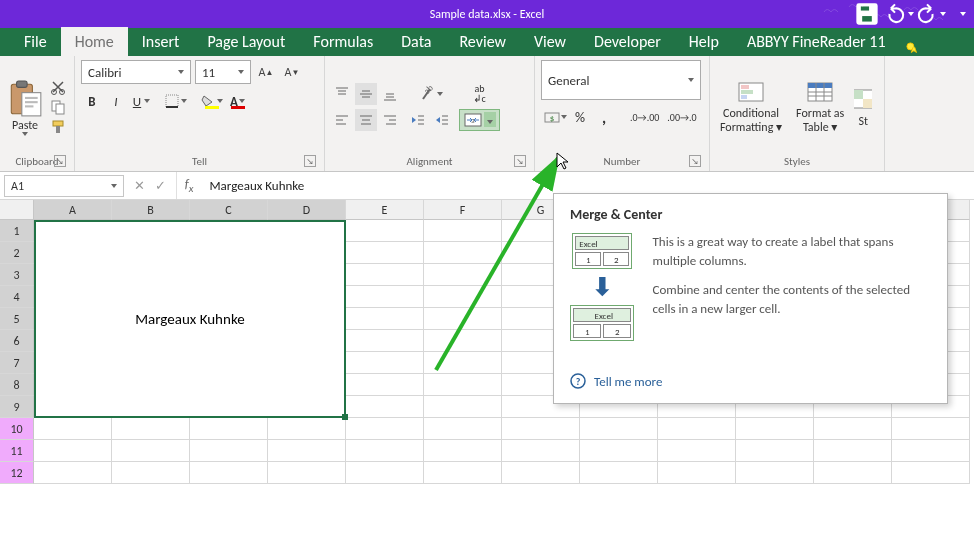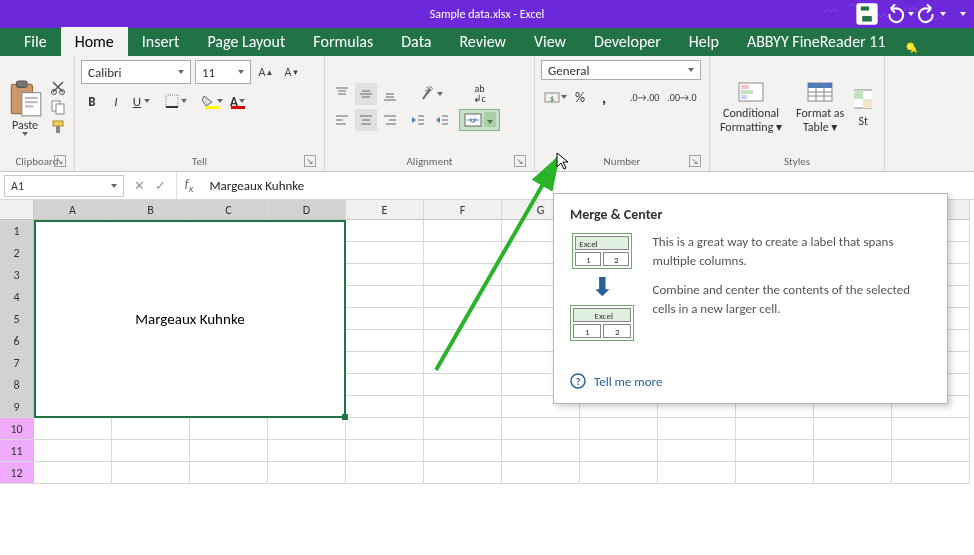--- a/index.html
+++ b/index.html
@@ -9,21 +9,21 @@
 .titlebar { height: 28px; background: #6d28d9; color: #fff; display: flex; align-items: center; font-size: 12px; justify-content: flex-end; }
 .titlebar .qat { display: flex; align-items: center; padding-left: 8px; gap: 10px; }
 .titlebar .qat .qi { width: 22px; height: 22px; display: flex; align-items: center; justify-content: center; color: #fff; }
 .titlebar .title { position: absolute; left: 0; right: 0; text-align: center; pointer-events: none; font-size: 12px; }
 .titlebar .birds { position: absolute; right: 20px; top: 2px; opacity: .25; }
 .titlebar .birds svg { fill: #fff; }
 
 
 .tabs { height: 28px; background: #217346; display: flex; align-items: flex-end; padding-left: 10px; }
 .tabs .tab { padding: 5px 14px; color: #fff; font-size: 16px; cursor: pointer; }
-.tabs .tab.active { background: #f3f2f1; color: #000000; }
+.tabs .tab.active { background: #f3f2f1; color: #737373; }
 .tabs .tell { margin-left: 6px; display: flex; align-items: center; }
 .tabs .tell svg { width: 14px; height: 14px; fill: #fff; margin-right: 4px; }
 
 
 .ribbon { height: 116px; background: #f3f2f1; border-bottom: 1px solid #c6c6c6; display: flex; }
 .group { border-right: 1px solid #d7d7d7; padding: 4px 6px 0 6px; display: flex; flex-direction: column; justify-content: space-between; height: 100%; }
 .group-label { text-align: center; font-size: 11px; color: #666; padding: 2px 0 3px 0; position: relative; }
 .group-label .dlaunch { position: absolute; right: 2px; top: 2px; width: 12px; height: 12px; border: 1px solid #a0a0a0; font-size: 8px; line-height: 10px; color: #666;}
 .grow { flex: 1; display: flex; align-items: center; }
 
@@ -43,21 +43,21 @@
 .rb.split { padding-right: 0; }
 .inc-dec { font-size: 12px; color: #444; }
 .underline-bar { height: 3px; width: 14px; position:absolute; bottom: 3px; }
 
 
 .align-col { display:flex; flex-direction:column; gap:4px; }
 .align-row { display:flex; gap: 2px; }
 .align-ext { display:flex; flex-direction:column; gap:4px; margin-left: 6px;}
 
 
-.num-format { width: 160px; height: 20px; border: 1px solid #ababab; background:#fff; display:flex; align-items:center; padding:0 6px; justify-content:space-between;}
+.num-format { width: 160px; height: 40px; border: 1px solid #ababab; background:#fff; display:flex; align-items:center; padding:0 6px; justify-content:space-between;}
 .num-row { display:flex; gap:2px; margin-top:6px;}
 
 
 .style-big { display:flex; flex-direction:column; align-items:center; font-size:12px; color:#333; padding: 0 4px;}
 .style-big svg { width: 28px; height: 28px; }
 
 
 .dd { width: 0; height: 0; border-left: 3.5px solid transparent; border-right: 3.5px solid transparent; border-top: 4px solid #666; display:inline-block; }
 
 

